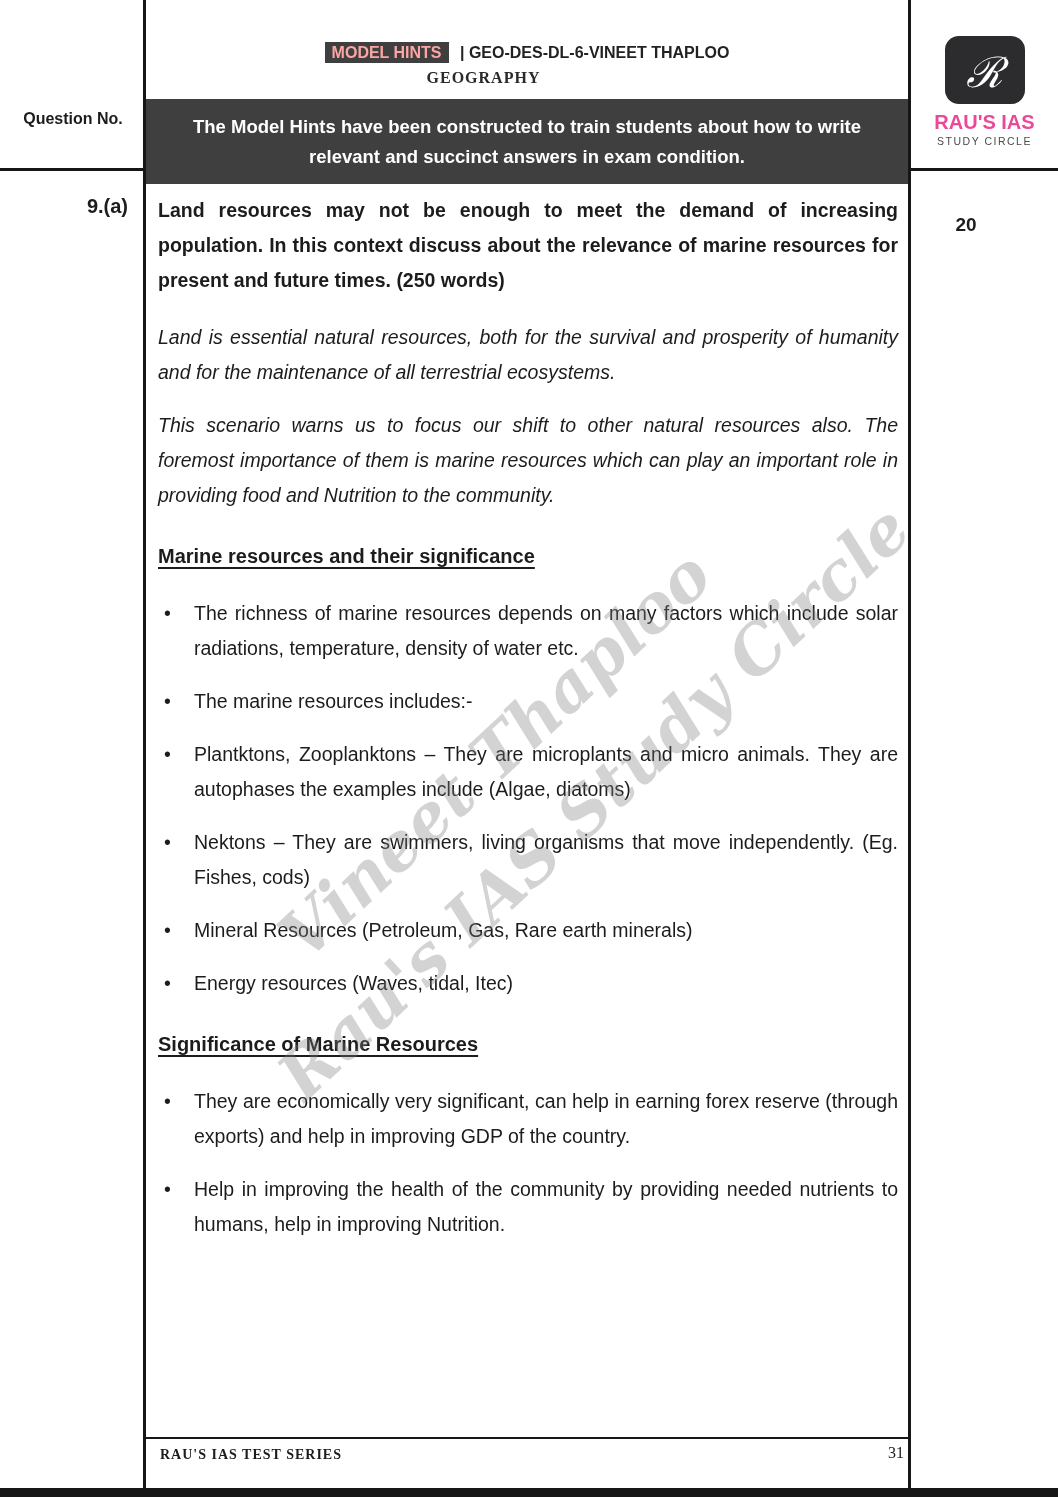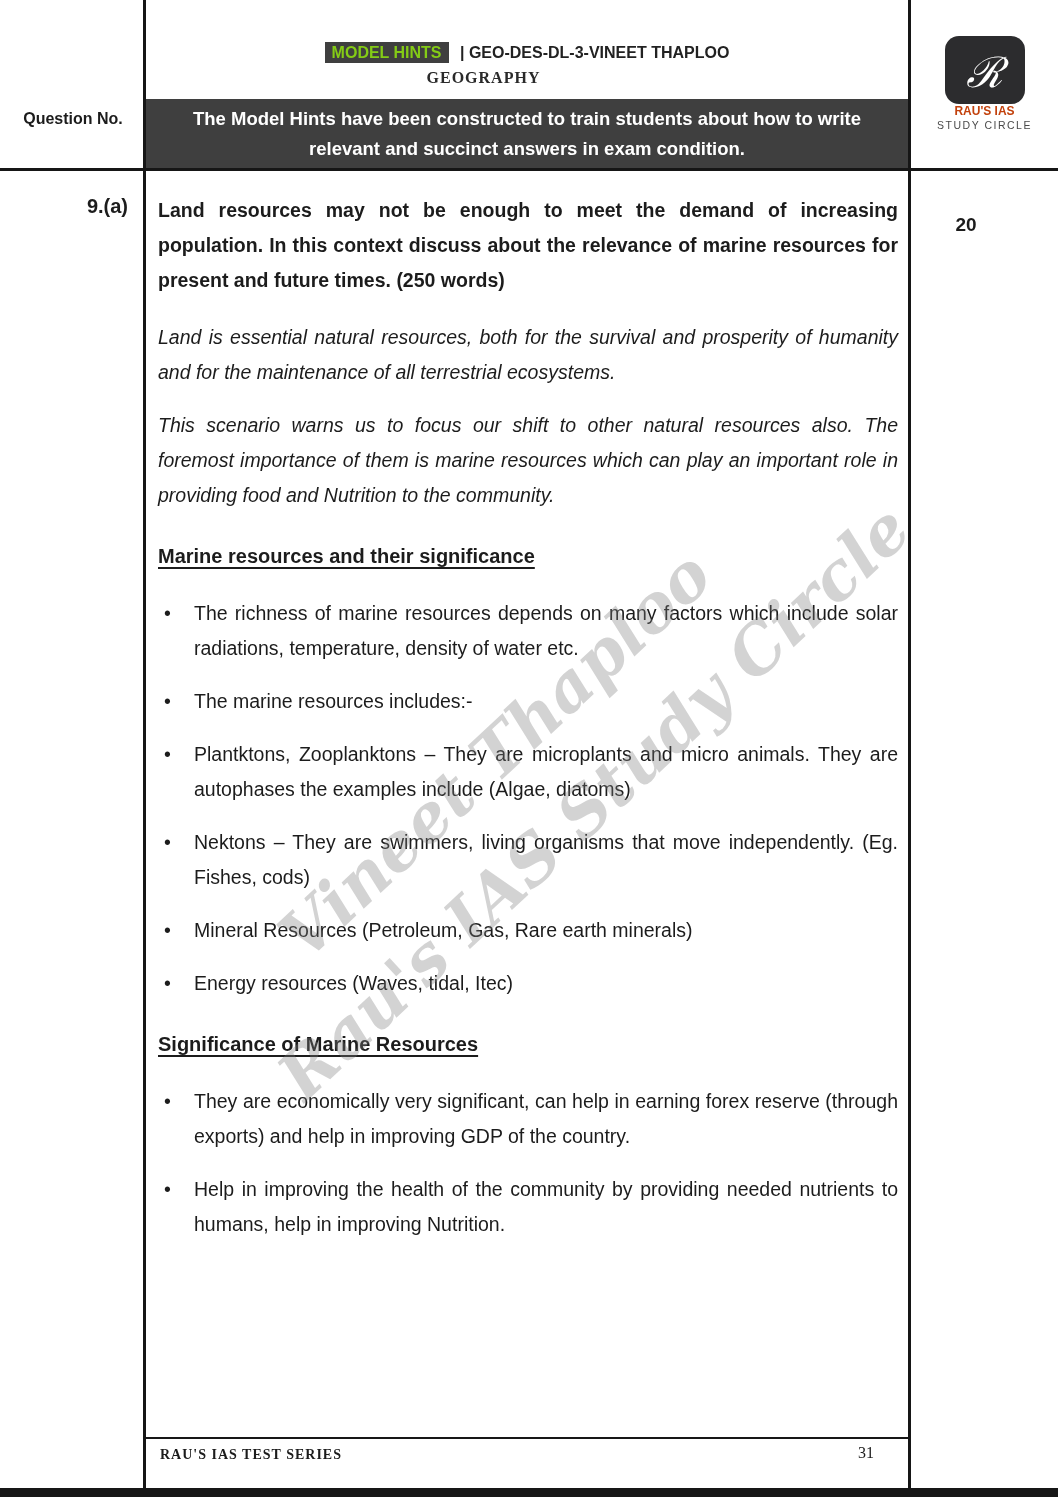--- a/index.html
+++ b/index.html
@@ -17,38 +17,38 @@
   
   .watermark{position:absolute;left:55px;top:690px;width:950px;transform:rotate(-43deg);
              transform-origin:50% 50%;text-align:center;pointer-events:none;z-index:3;}
   .watermark div{font-family:"DejaVu Serif",serif;font-style:italic;font-weight:bold;
                  font-size:66px;color:rgba(125,125,125,0.34);white-space:nowrap;line-height:1.55;}
   .watermark .wm2{margin-left:80px;}
 
   
   .header-title{position:absolute;left:146px;width:762px;top:44px;text-align:center;
                 font-size:16px;font-weight:bold;z-index:2;}
-  .mh-tag{background:#3f3f3f;color:#84cc16;padding:2px 7px;}
+  .mh-tag{background:#3f3f3f;color:#fca5a5;padding:2px 7px;}
   .title-rest{margin-left:7px;color:#222222;}
   .header-subject{position:absolute;left:146px;width:675px;top:69px;text-align:center;
                   font-size:16px;font-weight:bold;letter-spacing:1px;
                   font-family:"Liberation Serif",serif;color:#2a2a2a;z-index:2;}
   .qno-label{position:absolute;left:0;top:106px;width:146px;text-align:center;
              font-size:16px;font-weight:bold;line-height:25px;z-index:2;}
-  .banner{position:absolute;left:146px;top:99px;width:762px;height:69px;background:#3f3f3f;
+  .banner{position:absolute;left:146px;top:99px;width:762px;height:85px;background:#3f3f3f;
           color:#ffffff;font-weight:bold;font-size:18.5px;line-height:30px;text-align:center;
           display:flex;align-items:center;justify-content:center;padding:0 34px;
           box-sizing:border-box;z-index:2;}
 
   
   .logo-block{position:absolute;left:911px;top:36px;width:147px;text-align:center;z-index:2;}
   .logo-box{width:80px;height:68px;background:#2c2c2e;border-radius:14px;margin:0 auto;
             display:flex;align-items:center;justify-content:center;}
   .logo-glyph{color:#ffffff;font-size:42px;font-style:italic;font-family:"DejaVu Serif",serif;}
-  .logo-name{font-size:12px;font-weight:bold;color:#c2410c;}
+  .logo-name{font-size:20px;font-weight:bold;margin-top:7px;color:#ec4899;}
   .logo-sub{font-size:10.5px;letter-spacing:1.5px;color:#4a4a4a;margin-top:1px;}
 
   
   .q-number{position:absolute;left:0;top:195px;width:128px;text-align:right;
             font-weight:bold;font-size:20px;z-index:2;}
   .q-marks{position:absolute;left:911px;top:214px;width:110px;text-align:center;
            font-weight:bold;font-size:19px;z-index:2;}
 
   
   .content{position:absolute;left:158px;top:193px;width:740px;z-index:1;
@@ -58,42 +58,42 @@
   .section-heading{font-weight:bold;font-size:20px;text-decoration:underline;
                    text-decoration-thickness:2px;text-underline-offset:4px;
                    margin:26px 0 22px 0;text-align:left;}
   ul.bullets{list-style:none;margin:0;padding:0;}
   ul.bullets li{position:relative;padding-left:36px;margin-bottom:18px;}
   ul.bullets li::before{content:'\2022';position:absolute;left:6px;top:0;}
 
   
   .footer-left{position:absolute;left:160px;top:1447px;font-family:"Liberation Serif",serif;
                font-weight:bold;font-size:14px;letter-spacing:1px;z-index:2;}
-  .footer-page{position:absolute;left:858px;top:1444px;width:46px;text-align:left;
+  .footer-page{position:absolute;left:858px;top:1444px;width:46px;text-align:right;
                font-family:"Liberation Serif",serif;font-size:16px;z-index:2;}
 </style>
 </head>
 <body>
 
 <div class="page">
 
   <div class="vline left"></div>
   <div class="vline right"></div>
   <div class="hline-top"></div>
   <div class="footer-line"></div>
   <div class="bottom-bar"></div>
 
   <div class="watermark">
     <div class="wm1">Vineet Thaploo</div>
     <div class="wm2">Rau's IAS Study Circle</div>
   </div>
 
   <div class="header-title">
     <span class="mh-tag">MODEL HINTS</span>
-    <span class="title-rest">| GEO-DES-DL-3-VINEET THAPLOO</span>
+    <span class="title-rest">| GEO-DES-DL-6-VINEET THAPLOO</span>
   </div>
   <div class="header-subject">GEOGRAPHY</div>
   <div class="qno-label">Question No.</div>
   <div class="banner">The Model Hints have been constructed to train students about how to write relevant and succinct answers in exam condition.</div>
 
   <div class="logo-block">
     <div class="logo-box">
       <span class="logo-glyph">ℛ</span>
     </div>
     <div class="logo-name">RAU'S IAS</div>

